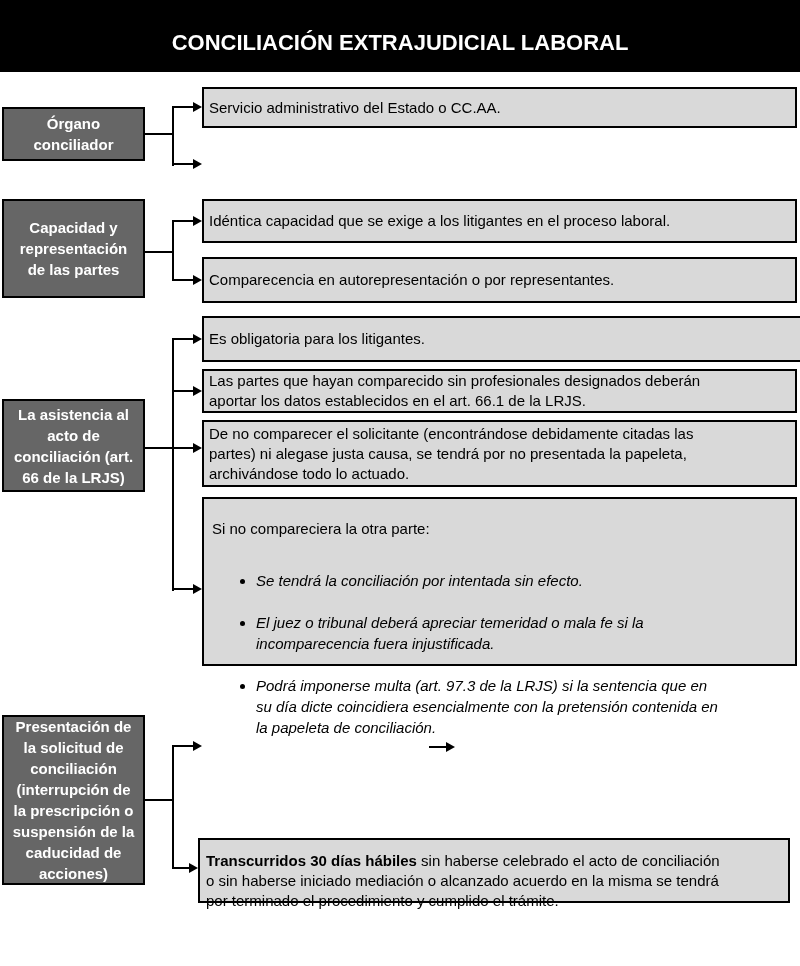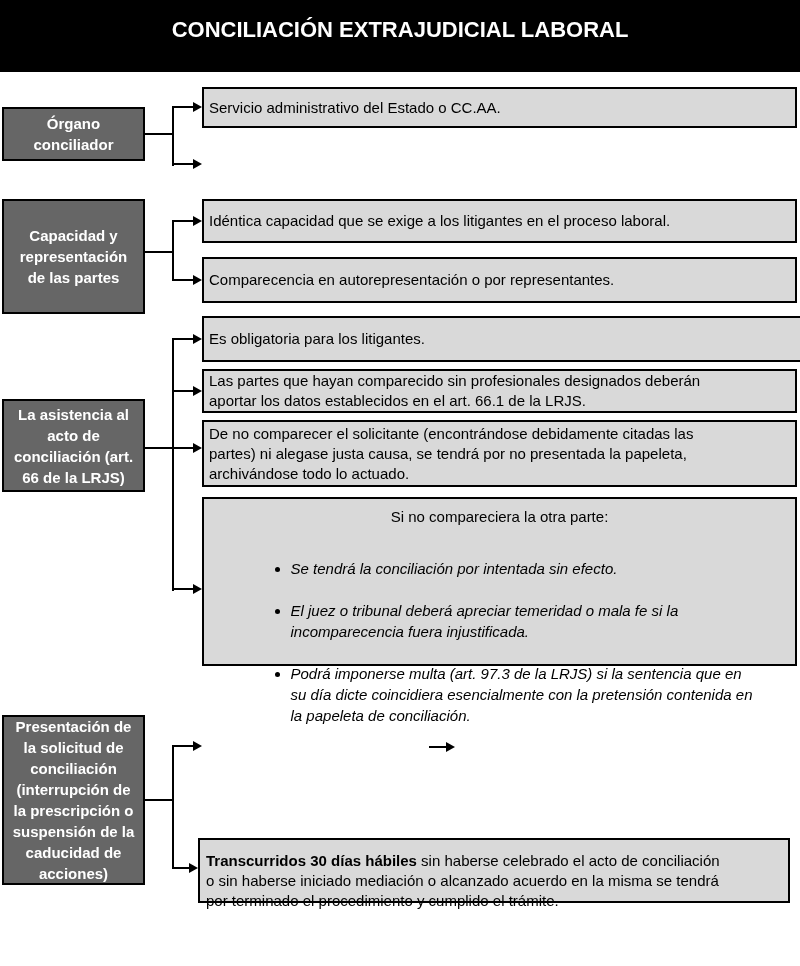--- a/index.html
+++ b/index.html
@@ -4,21 +4,21 @@
 <style>
   html,body{margin:0;padding:0;background:#ffffff;}
   .canvas{
     position:relative;width:800px;height:966px;background:#ffffff;
     font-family:"Liberation Sans",sans-serif;color:#000;overflow:hidden;
   }
   .abs{position:absolute;box-sizing:border-box;}
   
   .header{
     left:0;top:0;width:800px;height:72px;background:#000;color:#fff;
-    text-align:center;padding-top:18px;
+    text-align:center;padding-top:31px;
   }
   .header .t1{font-size:22px;font-weight:bold;line-height:24px;}
   .header .t2{font-size:20px;font-weight:normal;line-height:23px;}
   
   .lbox{
     background:#666666;border:2px solid #000;color:#fff;font-weight:bold;
     font-size:15px;line-height:21px;text-align:center;white-space:pre-line;
     display:flex;align-items:center;justify-content:center;
   }
   
@@ -54,21 +54,21 @@
 
   <div class="abs rbox" style="left:202px;top:87px;width:595px;height:41px;">Servicio administrativo del Estado o CC.AA.</div>
 
   <div class="abs line" style="left:145px;top:133px;width:27px;height:2px;"></div>
   <div class="abs line" style="left:172px;top:106px;width:2px;height:60px;"></div>
   <div class="abs line" style="left:172px;top:106px;width:21px;height:2px;"></div>
   <div class="abs arrowhead" style="left:193px;top:102px;"></div>
   <div class="abs line" style="left:172px;top:163px;width:21px;height:2px;"></div>
   <div class="abs arrowhead" style="left:193px;top:159px;"></div>
 
-  <div class="abs lbox" style="left:2px;top:199px;width:143px;height:115px;">Capacidad y
+  <div class="abs lbox" style="left:2px;top:199px;width:143px;height:99px;">Capacidad y
 representación
 de las partes</div>
 
   <div class="abs rbox" style="left:202px;top:199px;width:595px;height:44px;">Idéntica capacidad que se exige a los litigantes en el proceso laboral.</div>
   <div class="abs rbox" style="left:202px;top:257px;width:595px;height:46px;">Comparecencia en autorepresentación o por representantes.</div>
 
   <div class="abs line" style="left:145px;top:251px;width:27px;height:2px;"></div>
   <div class="abs line" style="left:172px;top:220px;width:2px;height:61px;"></div>
   <div class="abs line" style="left:172px;top:220px;width:21px;height:2px;"></div>
   <div class="abs arrowhead" style="left:193px;top:216px;"></div>
@@ -80,21 +80,21 @@
 conciliación (art.
 66 de la LRJS)</div>
 
   <div class="abs rbox" style="left:202px;top:316px;width:717px;height:46px;">Es obligatoria para los litigantes.</div>
   <div class="abs rbox" style="left:202px;top:369px;width:595px;height:44px;">Las partes que hayan comparecido sin profesionales designados deberán
 aportar los datos establecidos en el art. 66.1 de la LRJS.</div>
   <div class="abs rbox" style="left:202px;top:420px;width:595px;height:67px;">De no comparecer el solicitante (encontrándose debidamente citadas las
 partes) ni alegase justa causa, se tendrá por no presentada la papeleta,
 archivándose todo lo actuado.</div>
 
-  <div class="abs rbox top" style="left:202px;top:497px;width:595px;height:169px;padding:8px 8px;align-items:center;">
+  <div class="abs rbox top" style="left:202px;top:497px;width:595px;height:169px;padding:20px 8px;">
     <p>Si no compareciera la otra parte:</p>
     <ul>
       <li>Se tendrá la conciliación por intentada sin efecto.</li>
       <li>El juez o tribunal deberá apreciar temeridad o mala fe si la
 incomparecencia fuera injustificada.</li>
       <li>Podrá imponerse multa (art. 97.3 de la LRJS) si la sentencia que en
 su día dicte coincidiera esencialmente con la pretensión contenida en
 la papeleta de conciliación.</li>
     </ul>
   </div>

